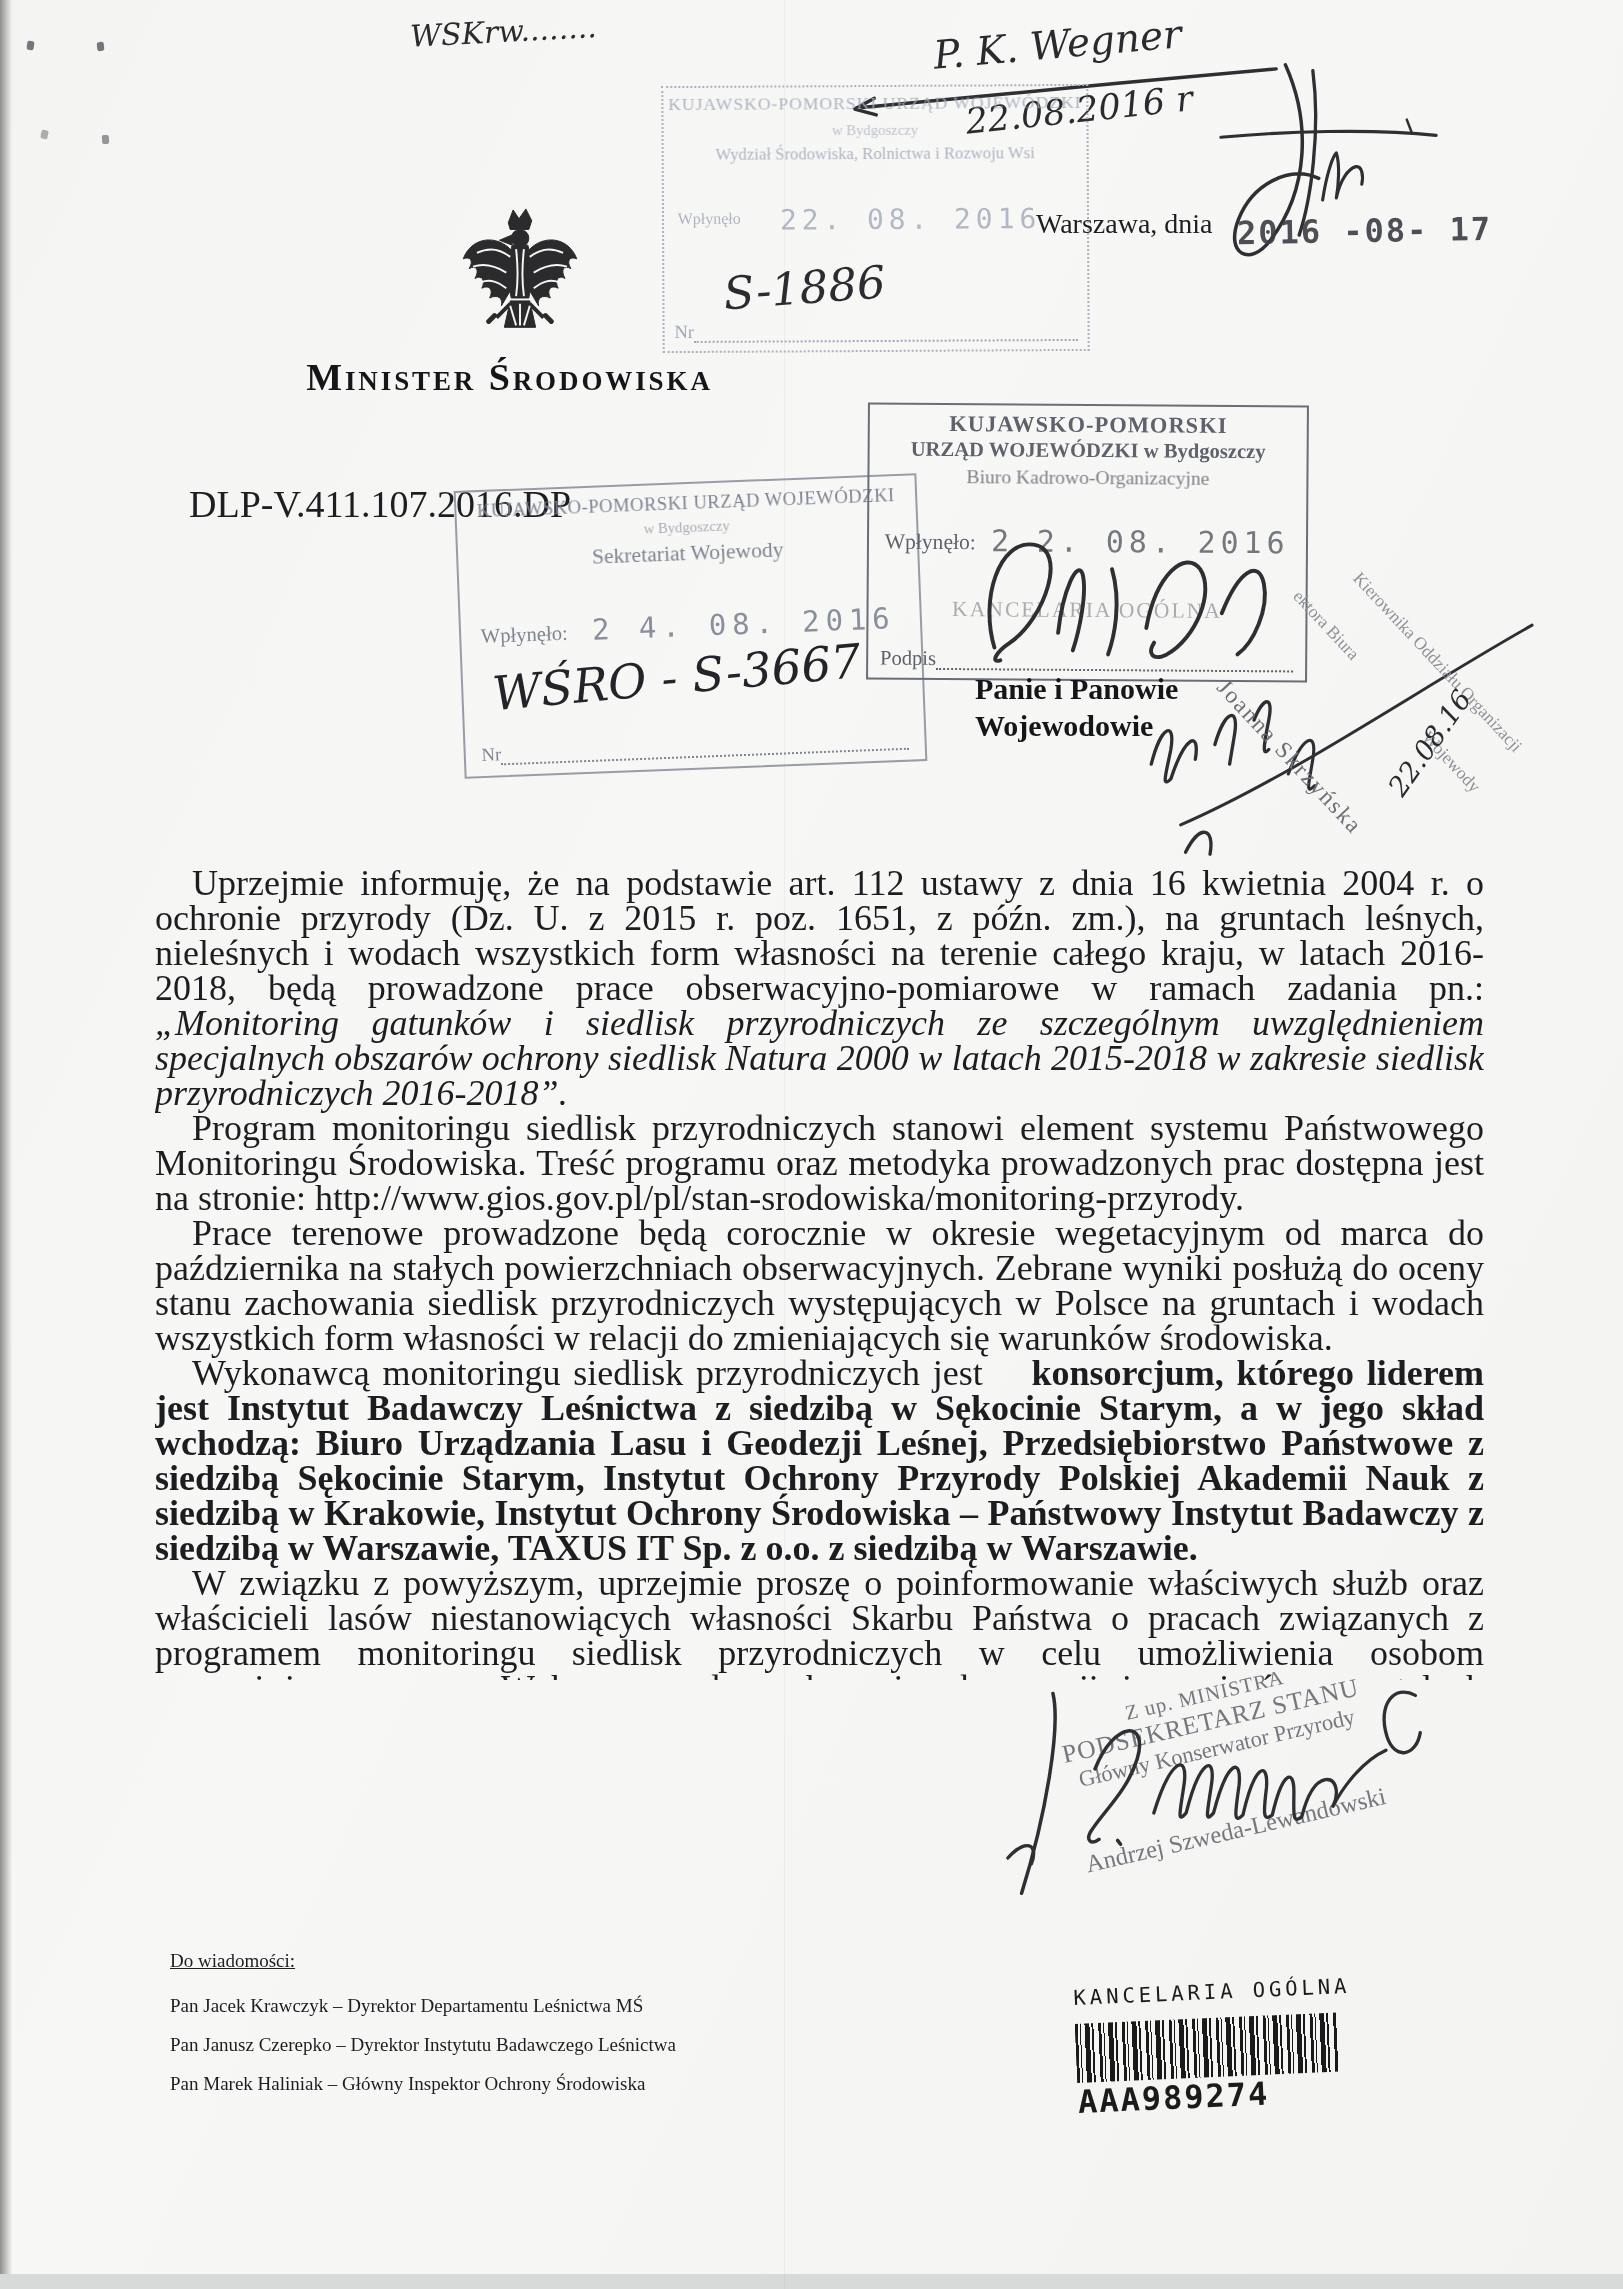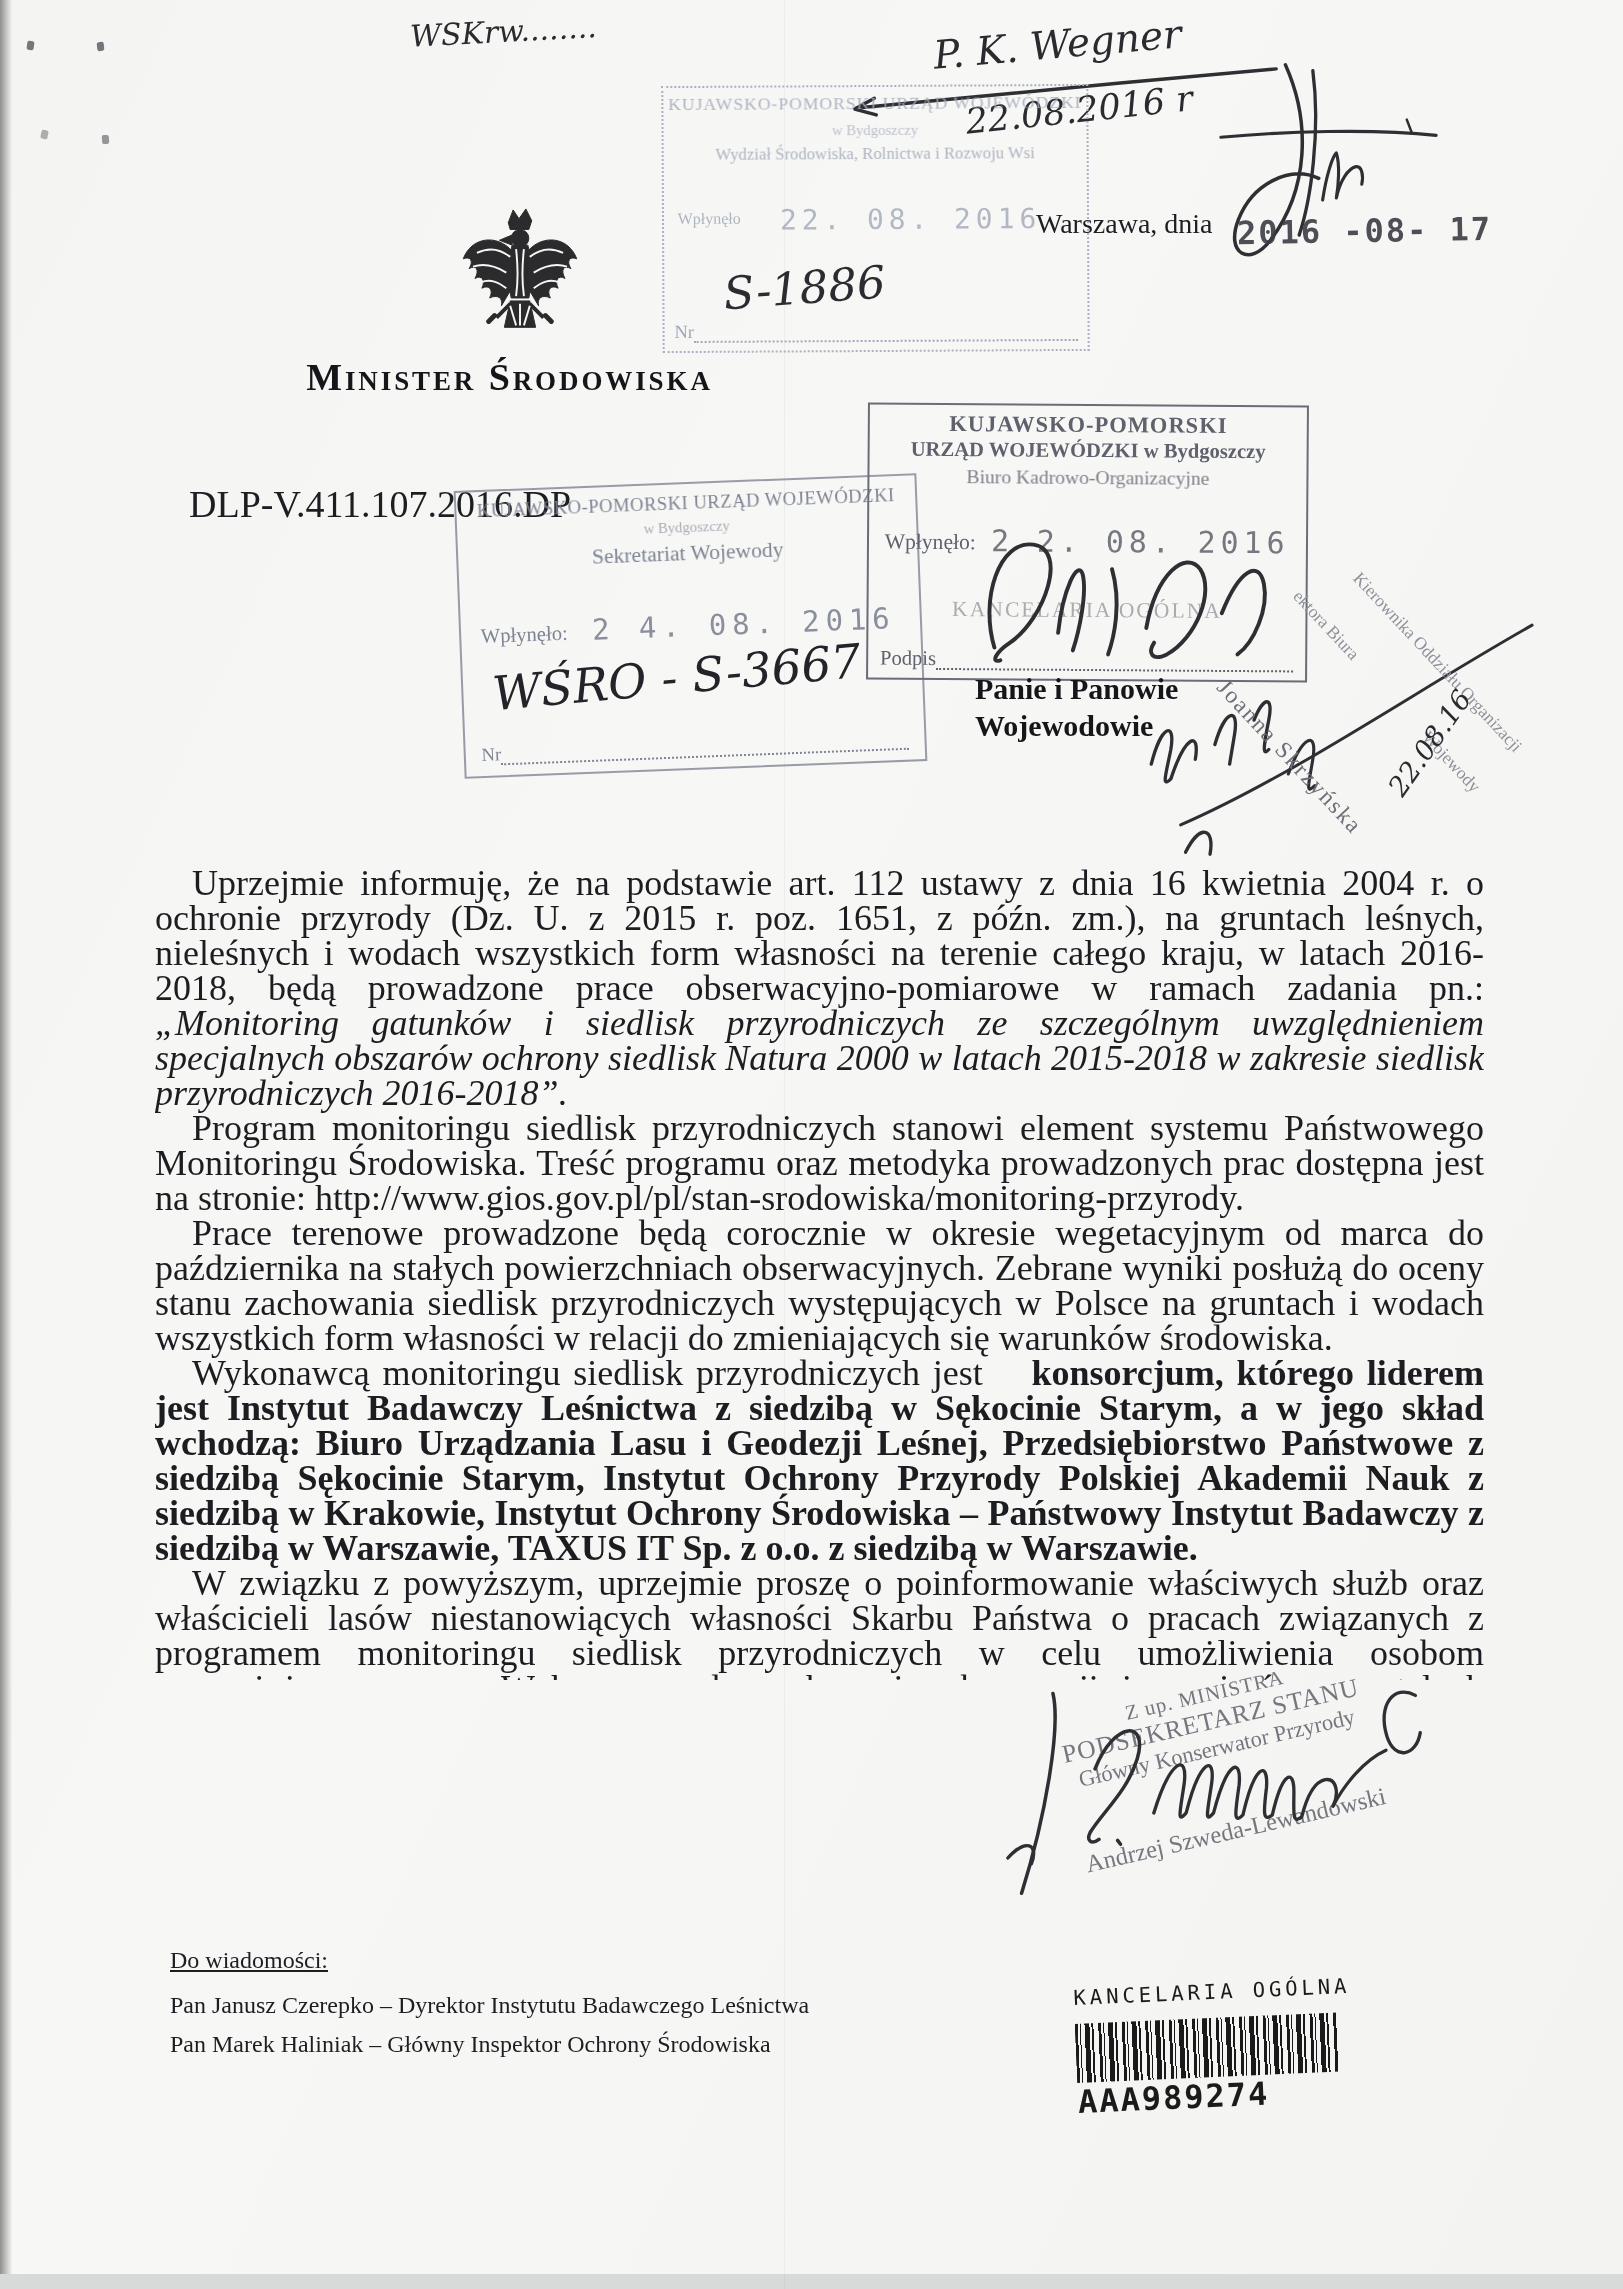--- a/index.html
+++ b/index.html
@@ -179,22 +179,23 @@
   <svg class="abs ink" style="left:992px;top:1666px" width="451" height="240" viewBox="0 0 460 245">
     <path d="M62,28 C70,62 55,152 30,232" stroke-width="3.6"></path>
     <path d="M16,196 C34,176 48,181 40,202" stroke-width="3.4"></path>
     <path d="M105,105 C125,55 160,55 148,95 C138,128 112,150 100,170 C96,178 101,183 109,177" stroke-width="3.6"></path>
     <path d="M128,178 l3,4" stroke-width="3.6"></path>
     <path d="M165,150 C182,95 200,88 196,120 C192,148 188,162 198,150 C212,95 228,90 224,120 C220,148 216,162 226,150 C240,96 255,92 252,122 C248,150 246,162 256,152 C268,100 282,96 280,124 C277,149 276,160 286,152 C296,108 308,104 308,128 C308,150 306,162 316,154 C322,130 330,118 340,116 C352,114 354,131 348,143" stroke-width="3.4"></path>
     <path d="M348,143 C360,120 380,96 402,86" stroke-width="3.2"></path>
     <path d="M432,30 C410,18 393,40 403,72 C411,97 433,92 437,68" stroke-width="3.4"></path>
   </svg>
 
-  <div class="abs" style="left:170px;top:1941px;font-size:24px;line-height:39px">
+  <div class="abs" style="left:170px;top:1941px;font-size:19px;line-height:39px">
     <div style="text-decoration:underline;margin-bottom:5.9px">Do wiadomości:</div>
+    <div>Pan Jacek Krawczyk – Dyrektor Departamentu Leśnictwa MŚ</div>
     <div>Pan Janusz Czerepko – Dyrektor Instytutu Badawczego Leśnictwa</div>
     <div>Pan Marek Haliniak – Główny Inspektor Ochrony Środowiska</div>
   </div>
 
   <div class="abs" style="left:1073px;top:1986px;transform:rotate(-2.5deg);transform-origin:left top;color:#1b1b1b">
     <div class="dmx" style="font-size:20.6px;letter-spacing:3.9px">KANCELARIA OGÓLNA</div>
     <div class="barcode" style="margin-top:13.7px"></div>
     <div class="dmx" style="font-size:32px;font-weight:700;letter-spacing:2px;margin-top:0">AAA989274</div>
   </div>
 

